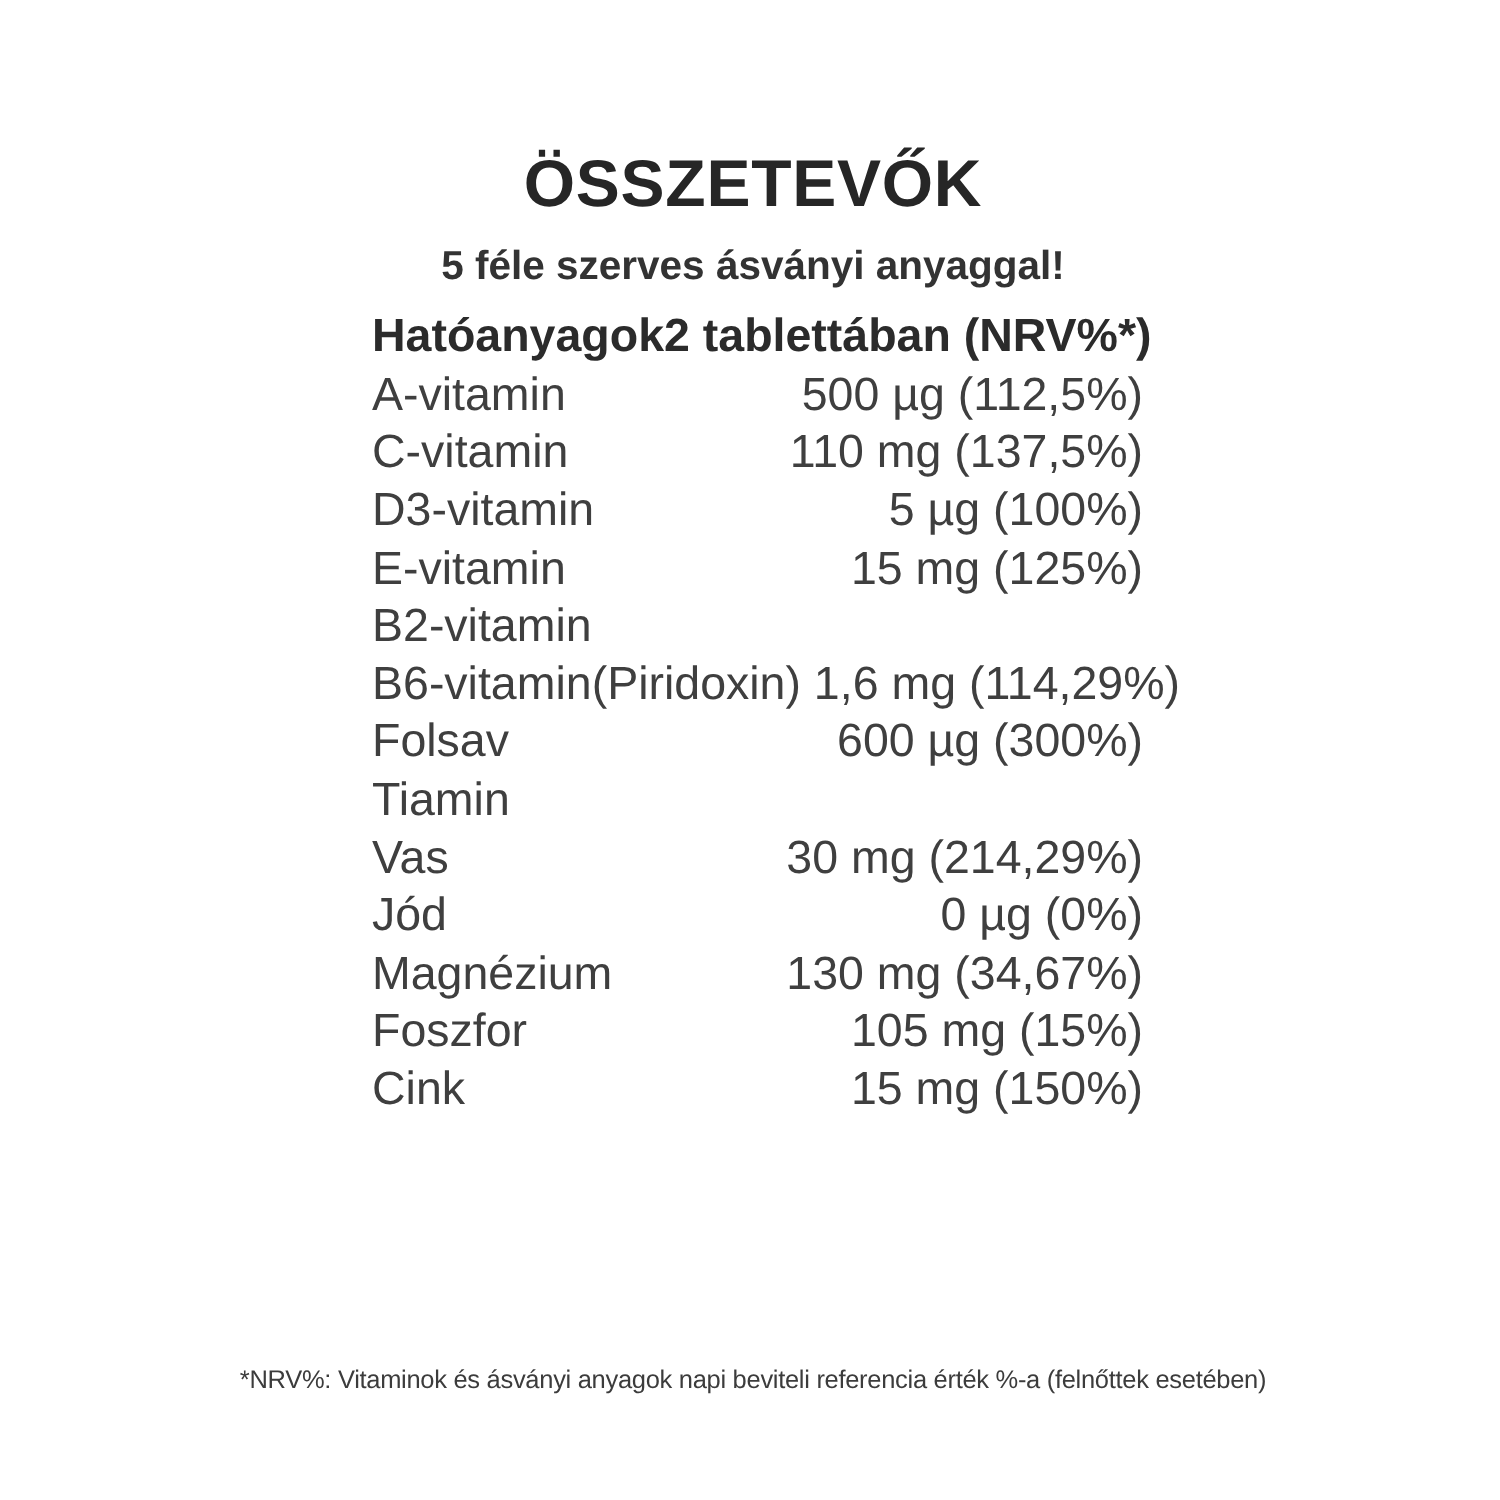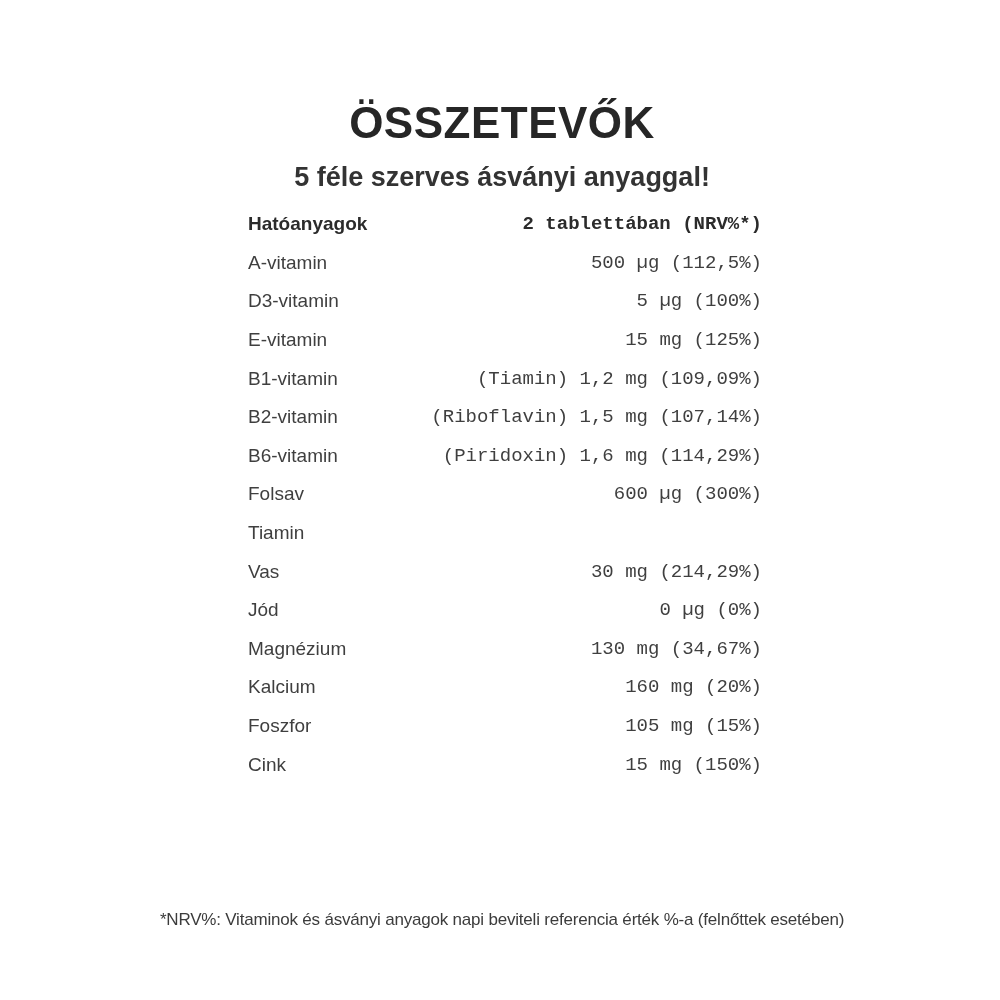--- a/index.html
+++ b/index.html
@@ -41,36 +41,35 @@
     position: absolute;
     left: 248px;
     top: 205px;
     width: 514px;
   }
   .row {
     display: flex;
     justify-content: space-between;
     align-items: center;
     height: 38.6px;
-    font-size: 19px;
+    font-size: 31px;
     font-weight: 400;
     color: #3f3f3f;
   }
   .row.header {
     font-weight: 700;
     color: #2b2b2b;
   }
   .cell.name {
     text-align: left;
     white-space: pre;
   }
   .cell.value {
     text-align: center;
     white-space: pre;
-    font-family: Liberation Mono, monospace;
   }
   .footnote {
     position: absolute;
     top: 910px;
     left: 2px;
     width: 1000px;
     text-align: center;
     font-size: 17px;
     letter-spacing: -0.2px;
     color: #3c3c3c;
@@ -88,34 +87,33 @@
     <div class="row header">
       <span class="cell name">Hatóanyagok</span>
       <span class="cell value">2 tablettában (NRV%*)</span>
     </div>
     <div id="rows">
         <div class="row">
           <span class="cell name">A-vitamin</span>
           <span class="cell value">500 µg (112,5%)</span>
         </div>
         <div class="row">
+          <span class="cell name">C-vitamin</span>
+          <span class="cell value">110 mg (137,5%)</span>
+        </div>
+        <div class="row">
           <span class="cell name">D3-vitamin</span>
           <span class="cell value">5 µg (100%)</span>
         </div>
         <div class="row">
           <span class="cell name">E-vitamin</span>
           <span class="cell value">15 mg (125%)</span>
         </div>
         <div class="row">
-          <span class="cell name">B1-vitamin</span>
-          <span class="cell value">(Tiamin) 1,2 mg (109,09%)</span>
-        </div>
-        <div class="row">
           <span class="cell name">B2-vitamin</span>
-          <span class="cell value">(Riboflavin) 1,5 mg (107,14%)</span>
         </div>
         <div class="row">
           <span class="cell name">B6-vitamin</span>
           <span class="cell value">(Piridoxin) 1,6 mg (114,29%)</span>
         </div>
         <div class="row">
           <span class="cell name">Folsav</span>
           <span class="cell value">600 µg (300%)</span>
         </div>
         <div class="row">
@@ -127,24 +125,20 @@
         </div>
         <div class="row">
           <span class="cell name">Jód</span>
           <span class="cell value">0 µg (0%)</span>
         </div>
         <div class="row">
           <span class="cell name">Magnézium</span>
           <span class="cell value">130 mg (34,67%)</span>
         </div>
         <div class="row">
-          <span class="cell name">Kalcium</span>
-          <span class="cell value">160 mg (20%)</span>
-        </div>
-        <div class="row">
           <span class="cell name">Foszfor</span>
           <span class="cell value">105 mg (15%)</span>
         </div>
         <div class="row">
           <span class="cell name">Cink</span>
           <span class="cell value">15 mg (150%)</span>
         </div>
       </div>
   </div>
 

